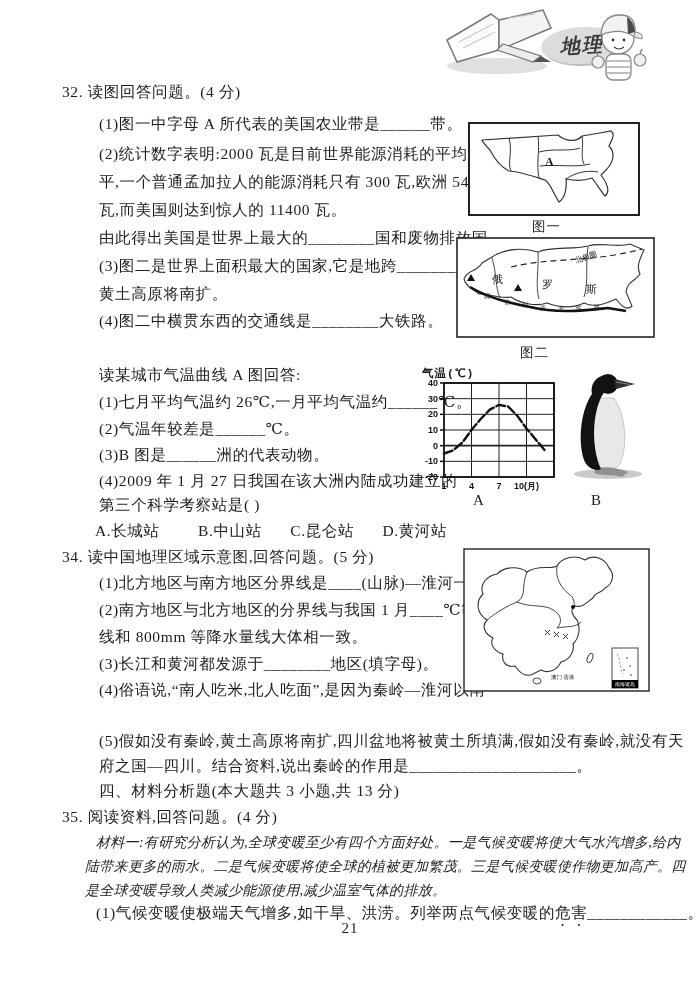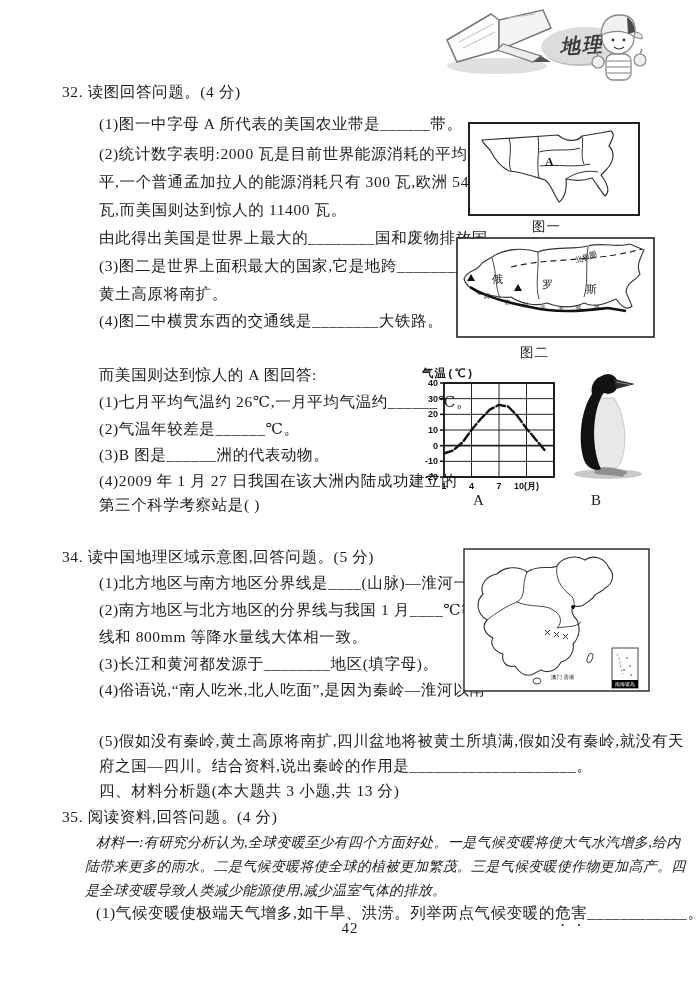--- a/index.html
+++ b/index.html
@@ -95,26 +95,32 @@
     <text x="28" y="61" font-size="6" fill="#222">西</text>
     <text x="48" y="67" font-size="6" fill="#222">伯</text>
     <text x="66" y="70" font-size="6" fill="#222">利</text>
     <text x="84" y="73" font-size="6" fill="#222">亚</text>
     <text x="102" y="74" font-size="6" fill="#222">大</text>
     <text x="120" y="73" font-size="6" fill="#222">铁</text>
     <text x="138" y="72" font-size="6" fill="#222">路</text>
   </svg>
   <div class="figcap" style="left:520px;top:344px">图二</div>
 
-  <div class="line" style="left:99px;top:365px">而美国则达到惊人的 A 图回答:</div>
+  <div class="line" style="left:99px;top:365px">读某城市气温曲线 A 图回答:</div>
   <div class="line" style="left:99px;top:392px">(1)七月平均气温约 26℃,一月平均气温约______℃。</div>
   <div class="line" style="left:99px;top:419px">(2)气温年较差是______℃。</div>
   <div class="line" style="left:99px;top:445px">(3)B 图是______洲的代表动物。</div>
   <div class="line" style="left:99px;top:471px">(4)2009 年 1 月 27 日我国在该大洲内陆成功建立的</div>
   <div class="line" style="left:99px;top:495px">第三个科学考察站是(    )</div>
+  <div class="line" style="left:95px;top:521px">
+    <span class="opt" style="margin-right:34px">A.长城站</span>
+    <span class="opt" style="margin-right:24px">B.中山站</span>
+    <span class="opt" style="margin-right:24px">C.昆仑站</span>
+    <span class="opt">D.黄河站</span>
+  </div>
 
   <div class="chart-title" style="left:422px;top:366px">气温(℃)</div>
   <svg id="chart-a-svg" style="left:418px;top:380px" width="145" height="115" viewBox="0 0 145 115">
       <line x1="26" y1="3" x2="136" y2="3" stroke="#222" stroke-width="1"></line>
       <line x1="22" y1="3" x2="26" y2="3" stroke="#111" stroke-width="1.5"></line>
       <text x="20" y="6" text-anchor="end" font-size="9" font-weight="bold" font-family="&quot;Liberation Sans&quot;,&quot;DejaVu Sans&quot;,sans-serif" fill="#111">40</text>
       <line x1="26" y1="18.666666666666664" x2="136" y2="18.666666666666664" stroke="#222" stroke-width="1"></line>
       <line x1="22" y1="18.666666666666664" x2="26" y2="18.666666666666664" stroke="#111" stroke-width="1.5"></line>
       <text x="20" y="21.666666666666664" text-anchor="end" font-size="9" font-weight="bold" font-family="&quot;Liberation Sans&quot;,&quot;DejaVu Sans&quot;,sans-serif" fill="#111">30</text>
       <line x1="26" y1="34.33333333333333" x2="136" y2="34.33333333333333" stroke="#222" stroke-width="1"></line>
@@ -195,14 +201,14 @@
 
   <div class="line bold" style="left:99px;top:781px">四、材料分析题(本大题共 3 小题,共 13 分)</div>
   <div class="line qtitle" style="left:62px;top:807px">35. 阅读资料,回答问题。(4 分)</div>
   <div class="line material" style="left:96px;top:833px">材料一:有研究分析认为,全球变暖至少有四个方面好处。一是气候变暖将使大气水汽增多,给内</div>
   <div class="line material" style="left:85px;top:857px">陆带来更多的雨水。二是气候变暖将使全球的植被更加繁茂。三是气候变暖使作物更加高产。四</div>
   <div class="line material" style="left:85px;top:881px">是全球变暖导致人类减少能源使用,减少温室气体的排放。</div>
   <div class="line" style="left:96px;top:903px">
     <span>(1)气候变暖使极端天气增多,如干旱、洪涝。列举两点气候变暖的</span><span class="emph">危害</span><span>____________。</span>
   </div>
 
-  <div class="pagenum">42</div>
+  <div class="pagenum">21</div>
 </div>
 
 </body></html>

